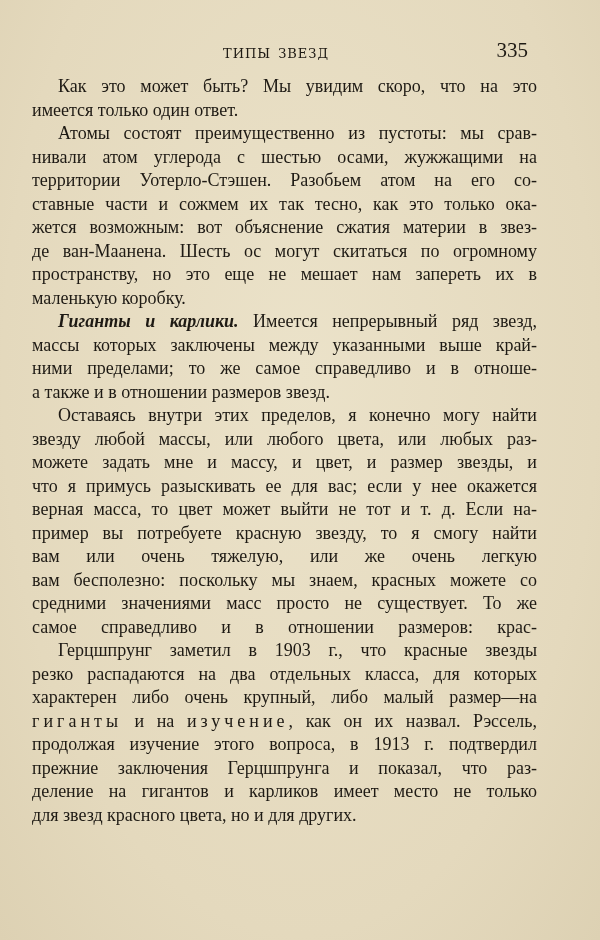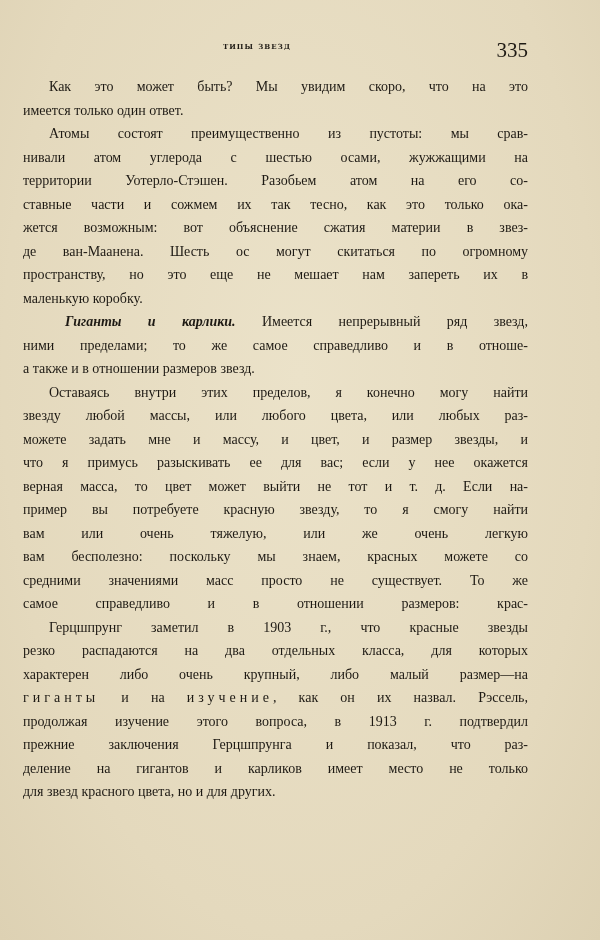--- a/index.html
+++ b/index.html
@@ -9,41 +9,41 @@
     background-image: radial-gradient(ellipse at 50% 40%, #ebe2c9 0%, #e4d9bd 70%, #ddd1b3 100%);
     font-family: "DejaVu Serif", "Liberation Serif", serif;
     color: #1e1a14;
     position: relative;
   }
   .header {
     position: absolute; top: 30px; left: 23px; width: 505px; height: 30px;
   }
   .running-title {
     position: absolute; left: 200px; top: 10px;
-    font-size: 10px; font-weight: bold; letter-spacing: 1px;
+    font-size: 19px; font-weight: normal; letter-spacing: 1px;
     font-variant: small-caps; text-transform: lowercase;
   }
   .page-number {
     position: absolute; right: 0; top: 8px;
     font-size: 21px; font-family: "Liberation Serif", serif;
   }
   .body-text {
-    position: absolute; top: 75px; left: 23px; width: 505px;
+    position: absolute; top: 75px; left: 32px; width: 505px;
     font-family: "Liberation Serif", serif;
-    font-size: 14px; line-height: 23.5px;
+    font-size: 18px; line-height: 23.5px;
   }
   .para { margin: 0; }
   .line {
     display: block; white-space: nowrap;
     text-align: justify; text-align-last: justify;
     height: 23.5px;
   }
   .line.last { text-align-last: left; }
   .line.indent { padding-left: 26px; }
-  .italic { font-style: italic; font-weight: bold; margin-left: 16px; }
+  .italic { font-style: italic; font-weight: bold; }
   .spaced { letter-spacing: 4px; }
 </style>
 </head>
 <body>
 
 <div class="header">
   <span class="running-title">ТИПЫ ЗВЕЗД</span>
   <span class="page-number">335</span>
 </div>
 
@@ -60,20 +60,21 @@
     <span class="line">территории Уотерло-Стэшен. Разобьем атом на его со-</span>
     <span class="line">ставные части и сожмем их так тесно, как это только ока-</span>
     <span class="line">жется возможным: вот объяснение сжатия материи в звез-</span>
     <span class="line">де ван-Маанена. Шесть ос могут скитаться по огромному</span>
     <span class="line">пространству, но это еще не мешает нам запереть их в</span>
     <span class="line last">маленькую коробку.</span>
   </p>
 
   <p class="para">
     <span class="line indent"><span class="italic">Гиганты и карлики.</span> <span>Имеется непрерывный ряд звезд,</span></span>
+    <span class="line">массы которых заключены между указанными выше край-</span>
     <span class="line">ними пределами; то же самое справедливо и в отноше-</span>
     <span class="line last">а также и в отношении размеров звезд.</span>
   </p>
 
   <p class="para">
     <span class="line indent">Оставаясь внутри этих пределов, я конечно могу найти</span>
     <span class="line">звезду любой массы, или любого цвета, или любых раз-</span>
     <span class="line">можете задать мне и массу, и цвет, и размер звезды, и</span>
     <span class="line">что я примусь разыскивать ее для вас; если у нее окажется</span>
     <span class="line">верная масса, то цвет может выйти не тот и т. д. Если на-</span>

